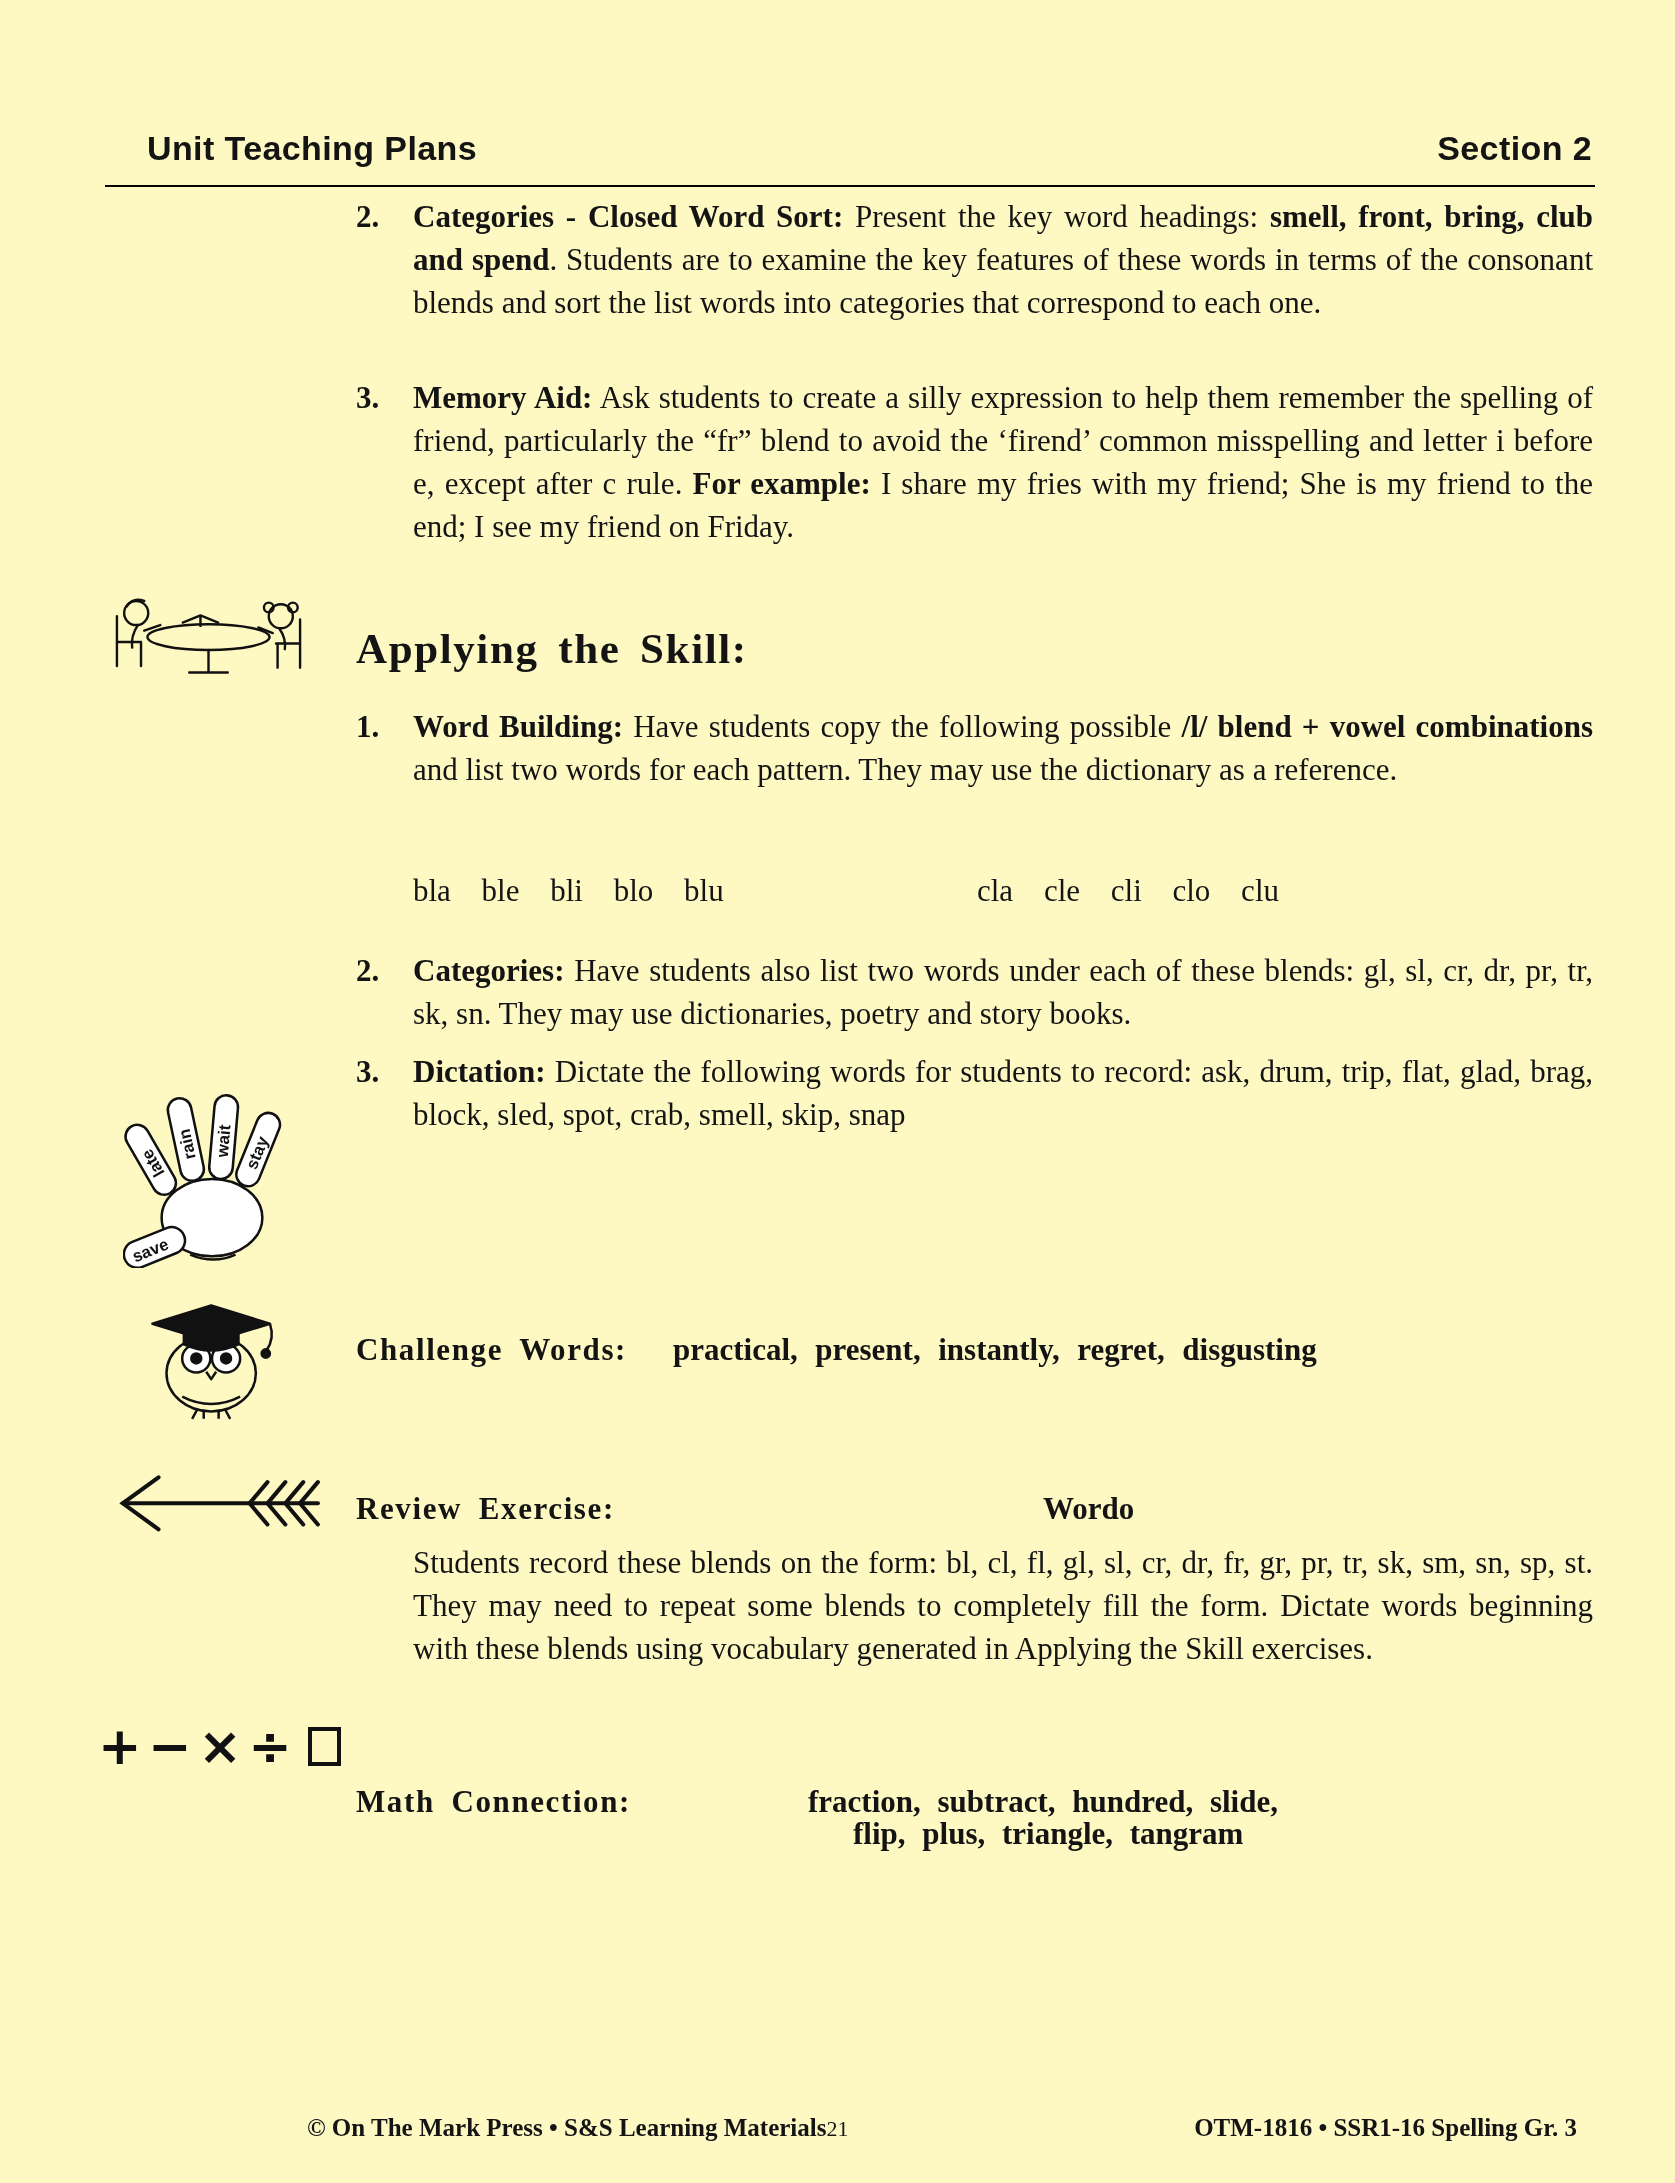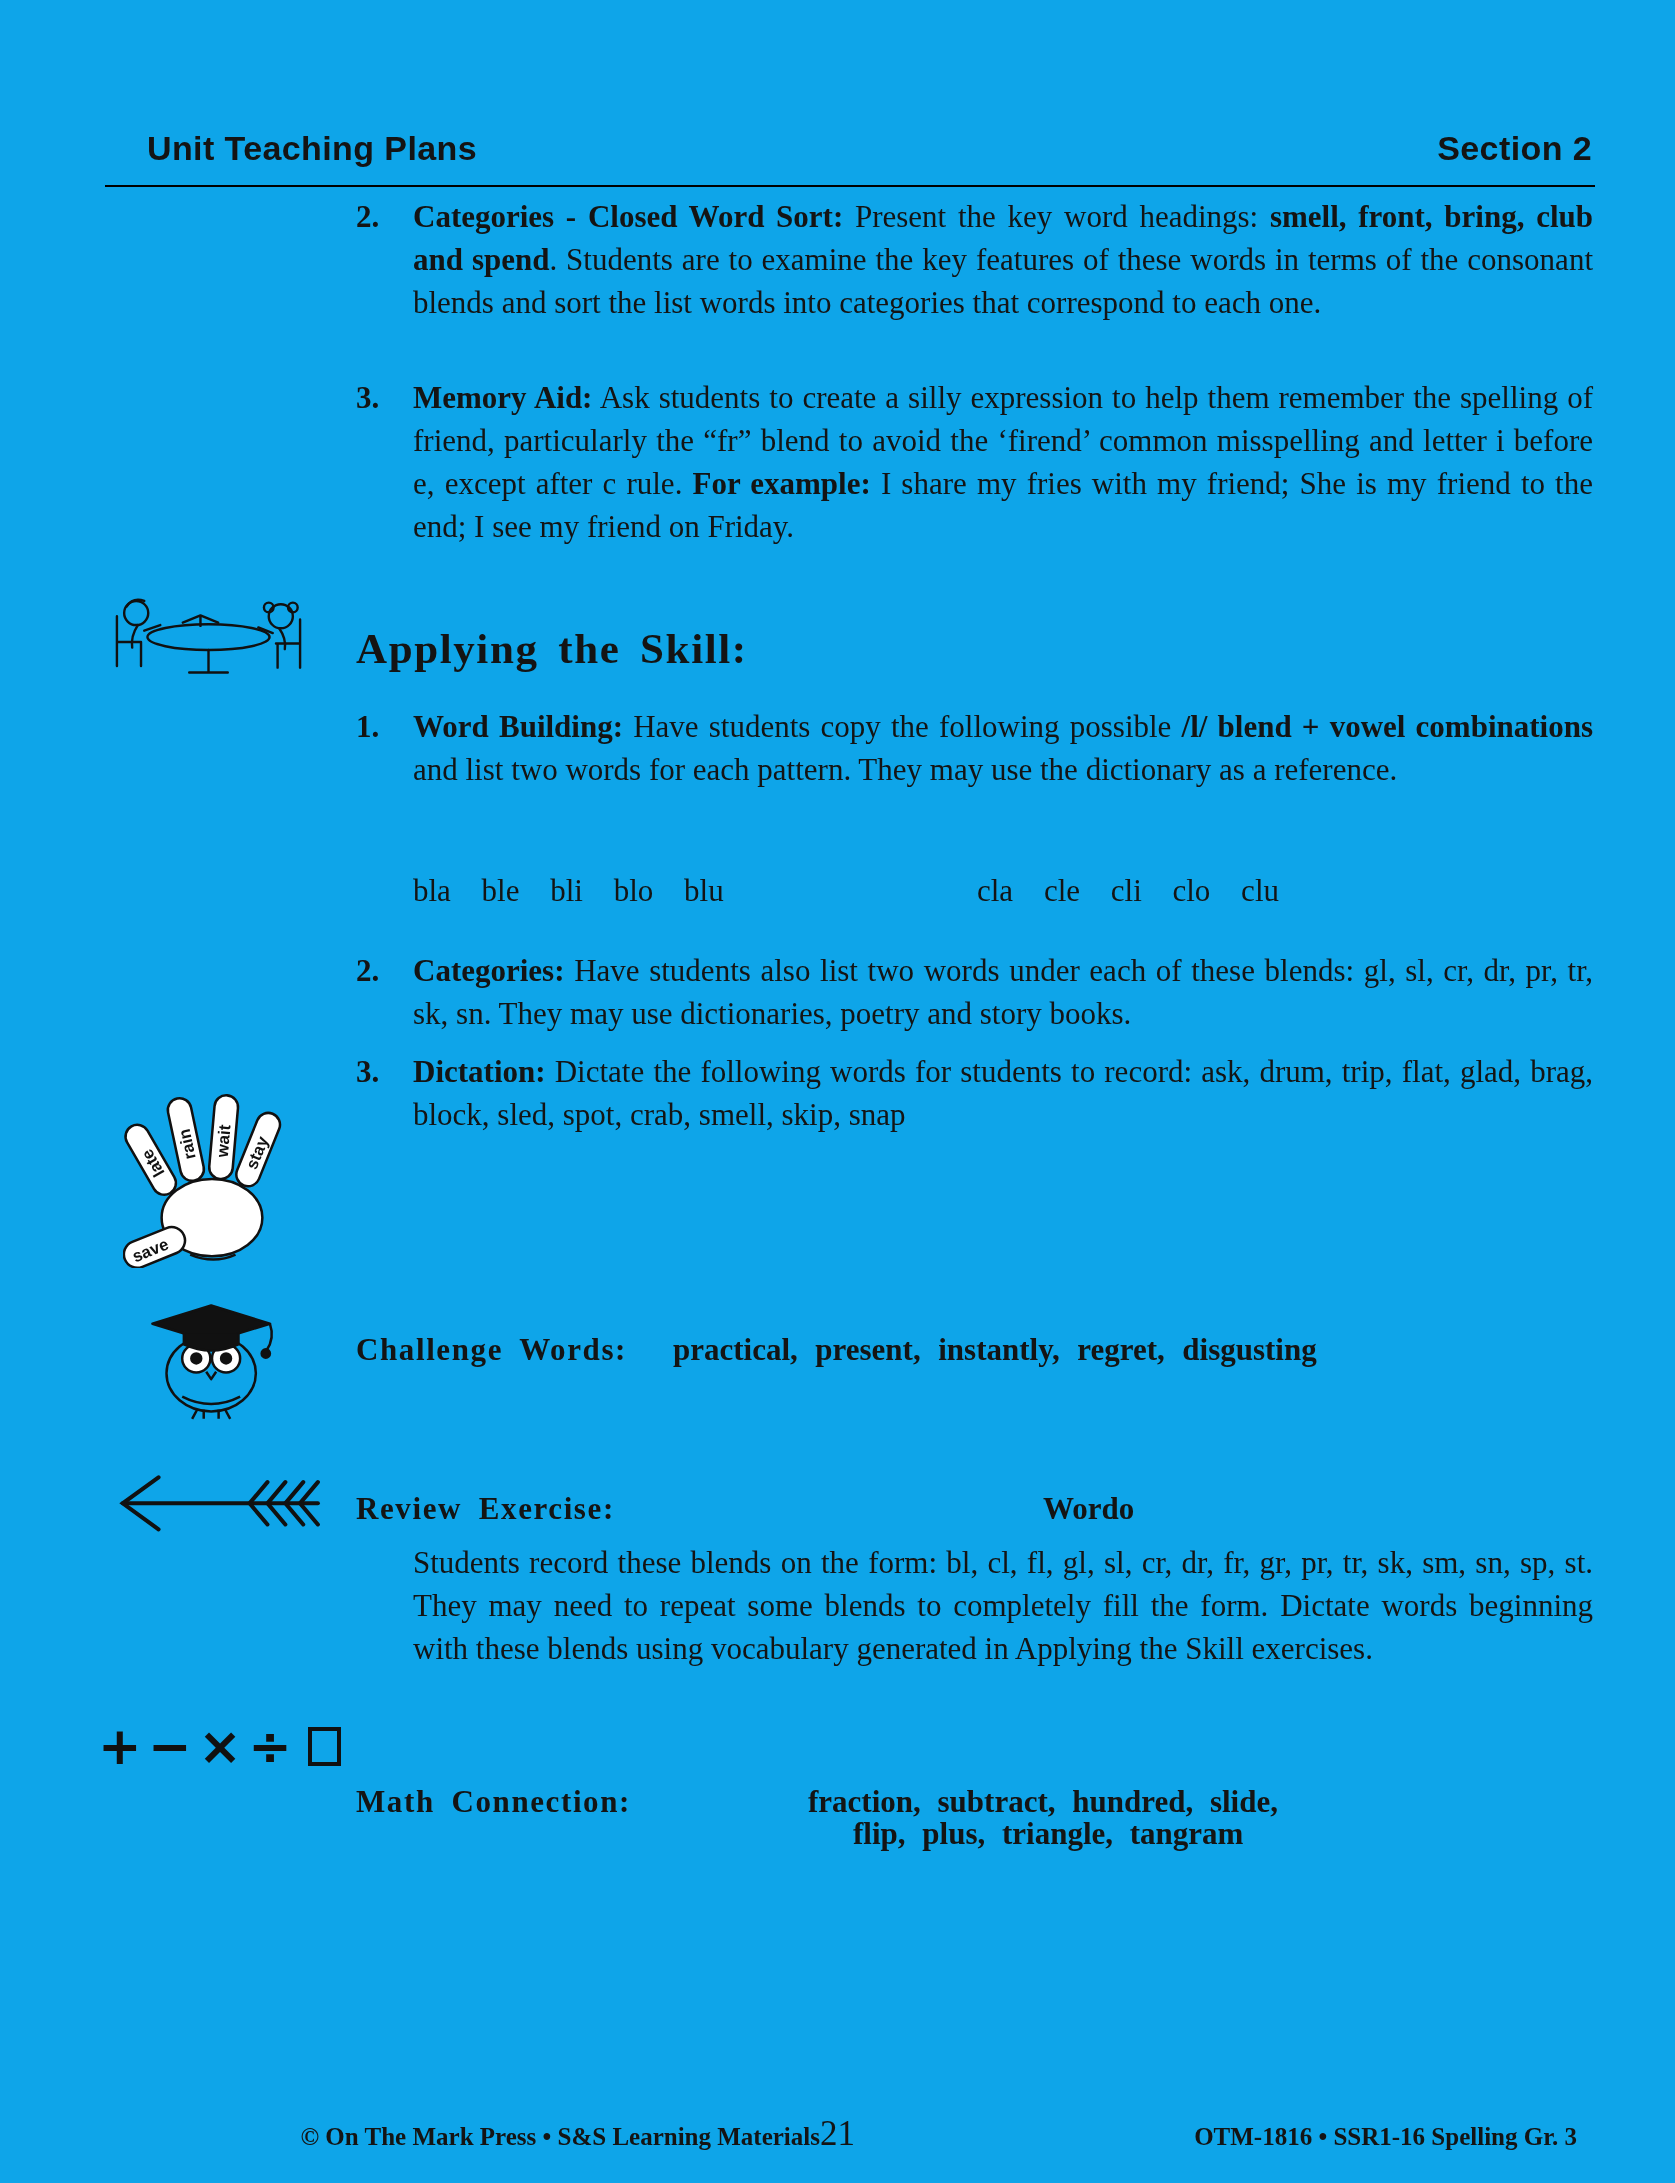--- a/index.html
+++ b/index.html
@@ -1,21 +1,21 @@
 <!DOCTYPE html>
 <html style="font-size:13px"><head>
 <meta charset="utf-8">
 <style>
   * { box-sizing: border-box; margin: 0; padding: 0; }
   html, body { background: #ffffff; }
   .page {
     position: relative;
     width: 1675px;
     height: 2183px;
-    background: #0ea5e9;
+    background: #fef9c3;
     font-family: "Liberation Serif", "DejaVu Serif", serif;
     color: #141414;
     overflow: hidden;
   }
   .b { font-weight: bold; }
   .ls { letter-spacing: 1.6px; word-spacing: 7.4px; }
 
   .header {
     position: absolute; left: 147px; right: 83px; top: 129px;
     display: flex; justify-content: space-between;
@@ -59,21 +59,21 @@
   }
   .math-symbols .glyphs { letter-spacing: 6.5px; }
   .math-symbols .square { display: inline-block; width: 33px; height: 39px; border: 4.9px solid #111; margin-left: 9.8px; }
 
   .footer {
     position: absolute; left: 98px; right: 98px; top: 2114px;
     display: flex; align-items: baseline;
     font-size: 25px; font-weight: bold;
   }
   .footer .f-left { flex: 1; text-align: right; }
-  .footer .f-center { flex: 0; font-weight: normal; font-size: 35px; }
+  .footer .f-center { flex: 0; font-weight: normal; font-size: 22px; }
   .footer .f-right { flex: 1; text-align: right; }
 
   svg text { font-family: "Liberation Sans", "DejaVu Sans", sans-serif; }
 </style>
 </head>
 <body>
 
 <div class="page">
 
   <div class="header">

